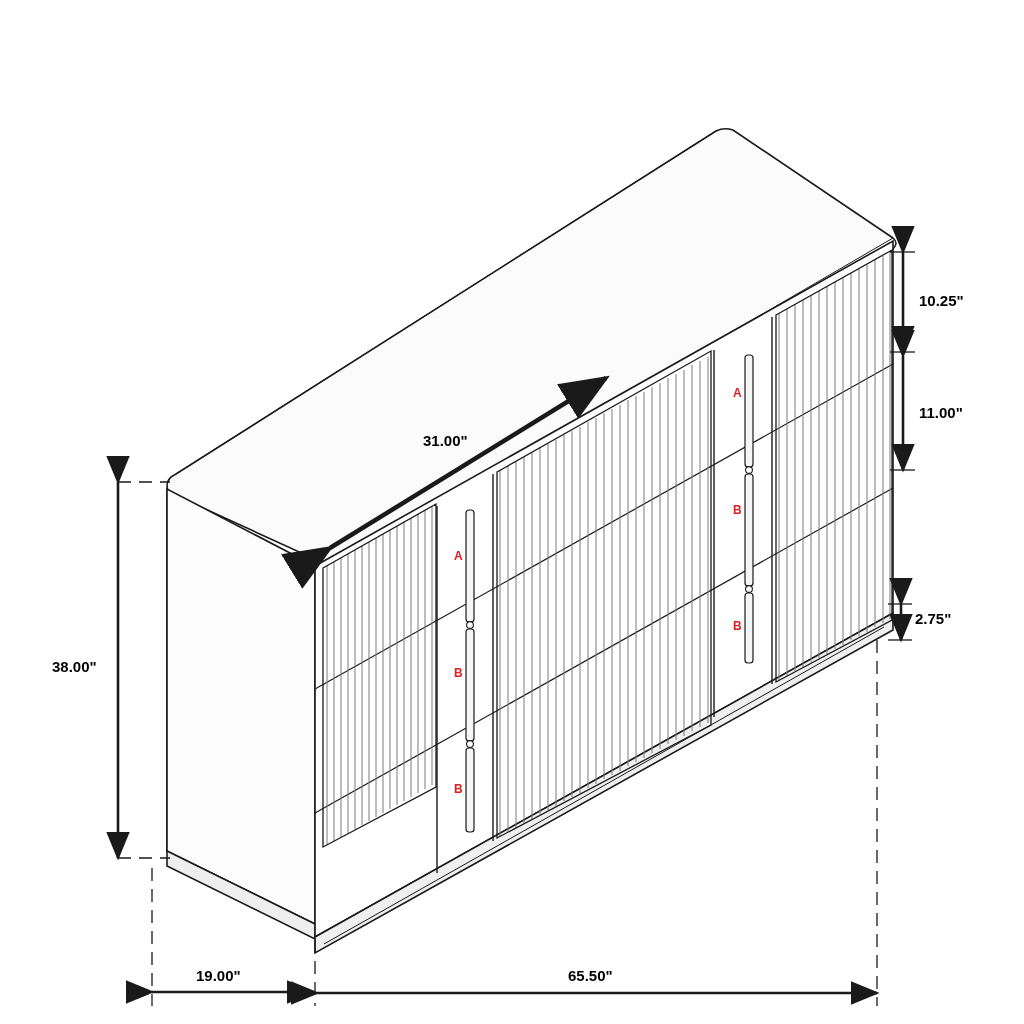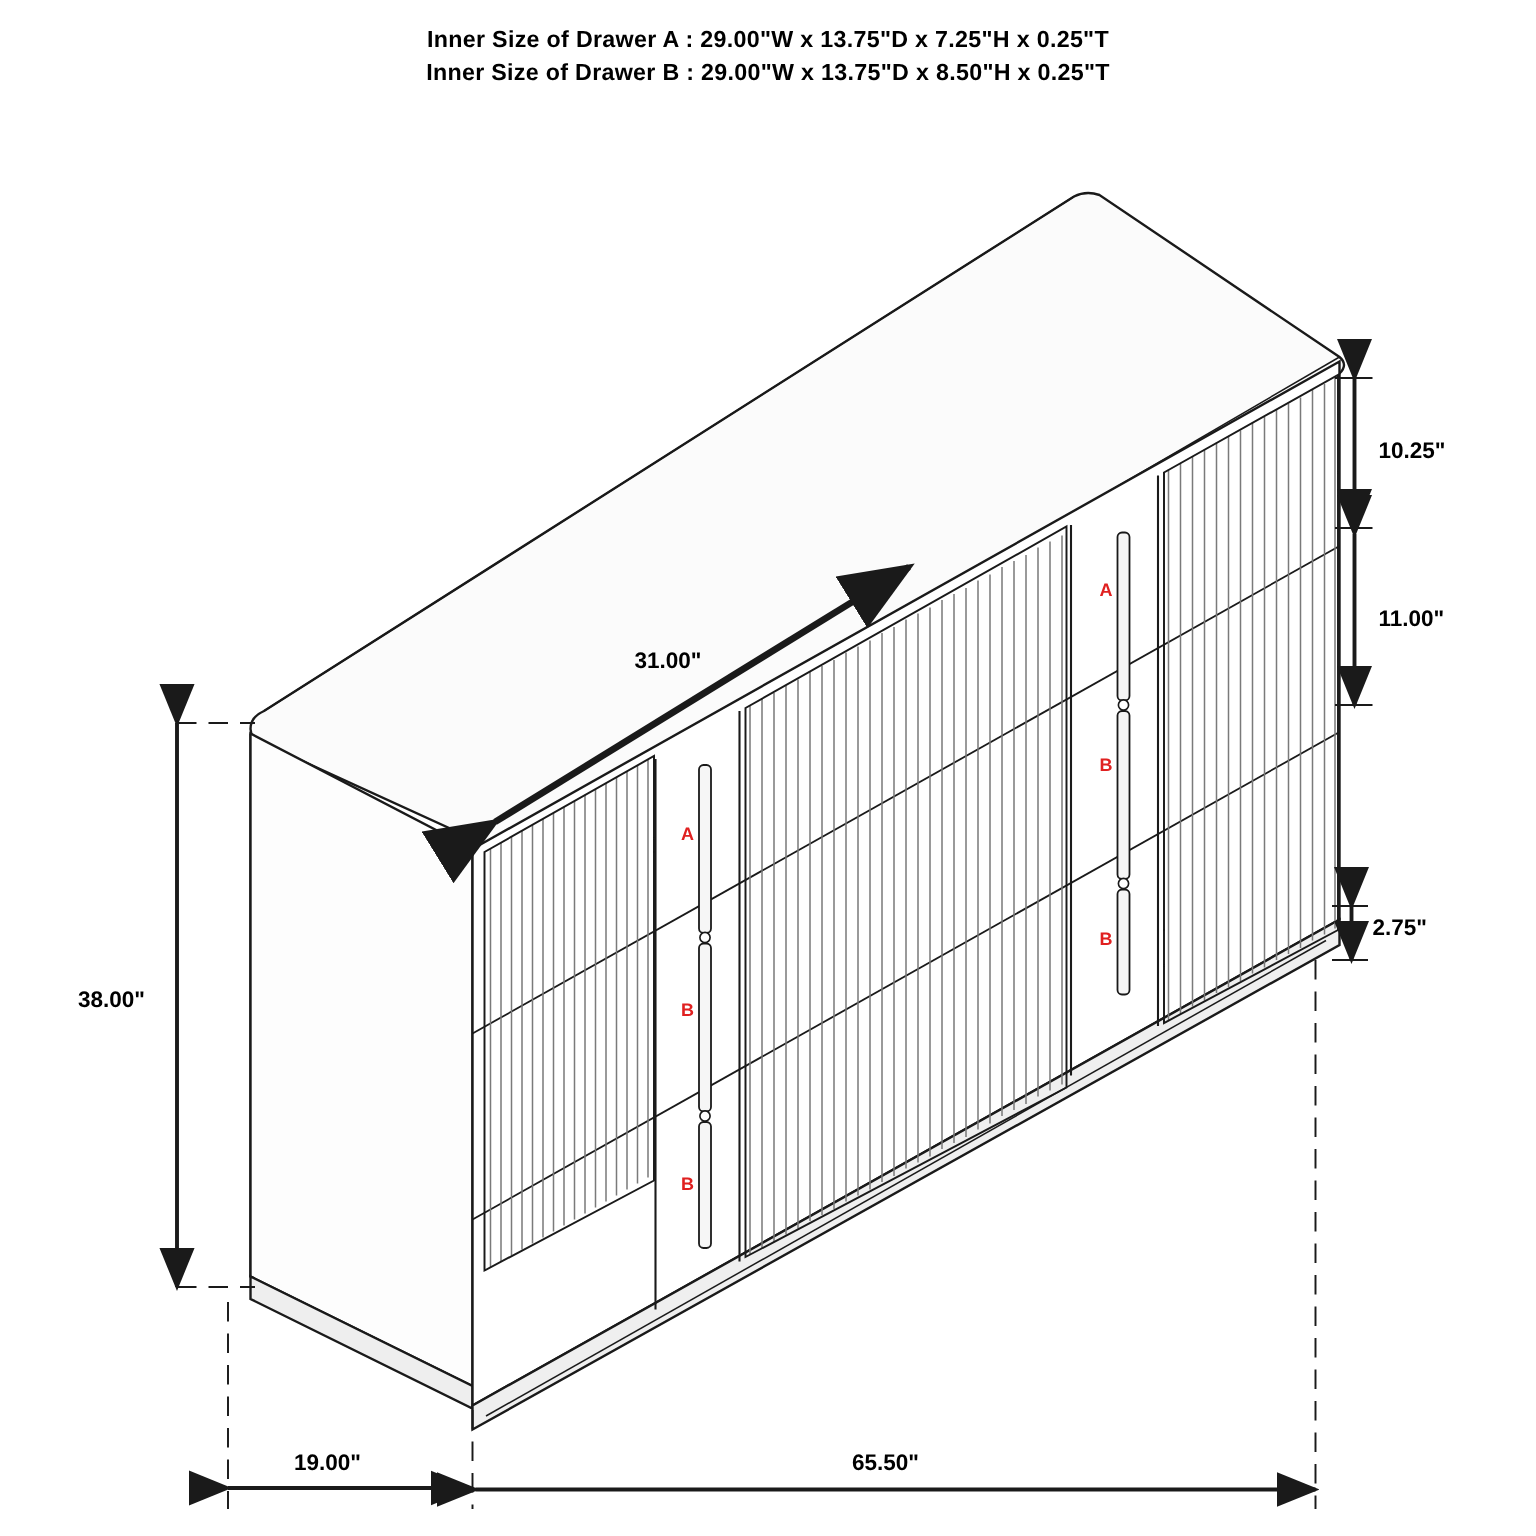--- a/index.html
+++ b/index.html
@@ -9,24 +9,20 @@
   .hdr div{font-size:15.5px;font-weight:bold;color:#000;line-height:22px;letter-spacing:.2px;}
   svg{position:absolute;left:0;top:0;width:1024px;height:1024px;}
   .lbl{position:absolute;font-size:15px;font-weight:bold;color:#000;white-space:nowrap;}
   .lbl-red{position:absolute;font-size:12px;font-weight:bold;color:#e02020;white-space:nowrap;}
 </style>
 </head>
 <body>
 
 <div id="stage">
 
-  <div class="hdr">
-    <div>Inner Size of Drawer A : 29.00"W x 13.75"D x 7.25"H x 0.25"T</div>
-    <div>Inner Size of Drawer B : 29.00"W x 13.75"D x 8.50"H x 0.25"T</div>
-  </div>
 
   <svg viewBox="0 0 1024 1024">
     <defs>
       <marker id="arrH" markerWidth="11" markerHeight="9" refX="10" refY="4.5" orient="auto">
         <path d="M0,0 L11,4.5 L0,9 z" fill="#1a1a1a"></path>
       </marker>
       <marker id="arrT" markerWidth="11" markerHeight="9" refX="10" refY="4.5" orient="auto">
         <path d="M0,0 L11,4.5 L0,9 z" fill="#1a1a1a"></path>
       </marker>
       <pattern id="ribL" width="9" height="400" patternUnits="userSpaceOnUse">

